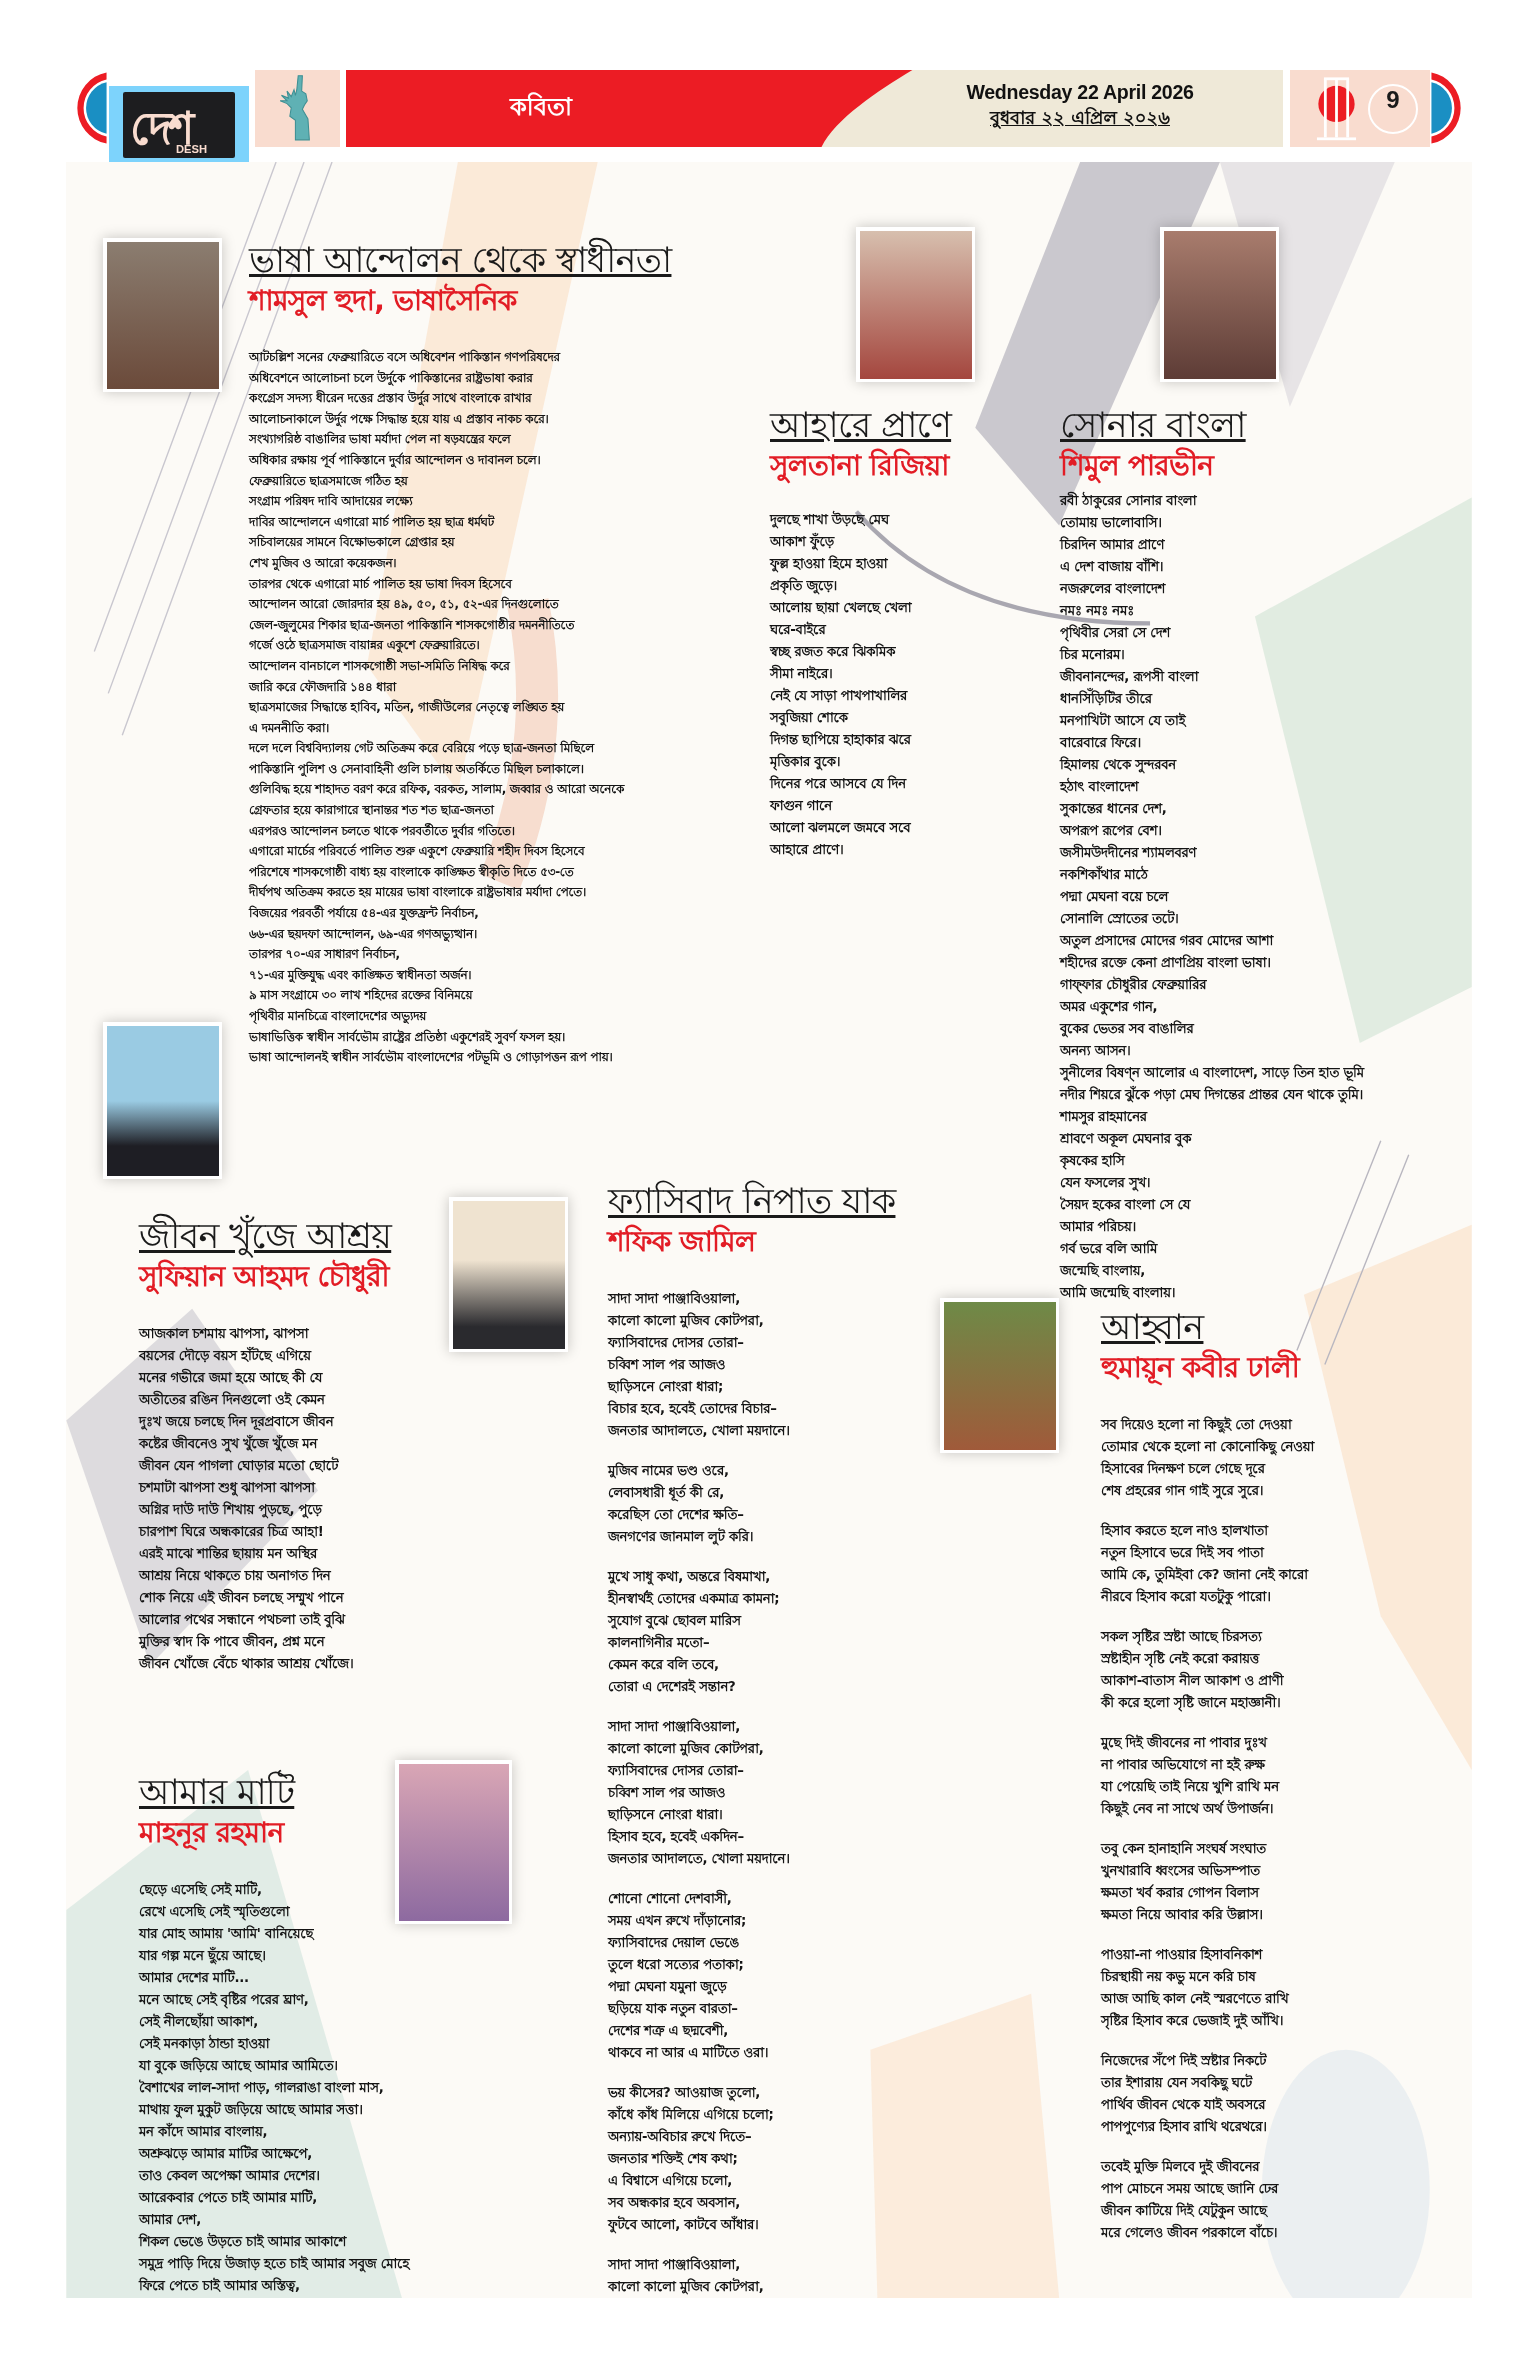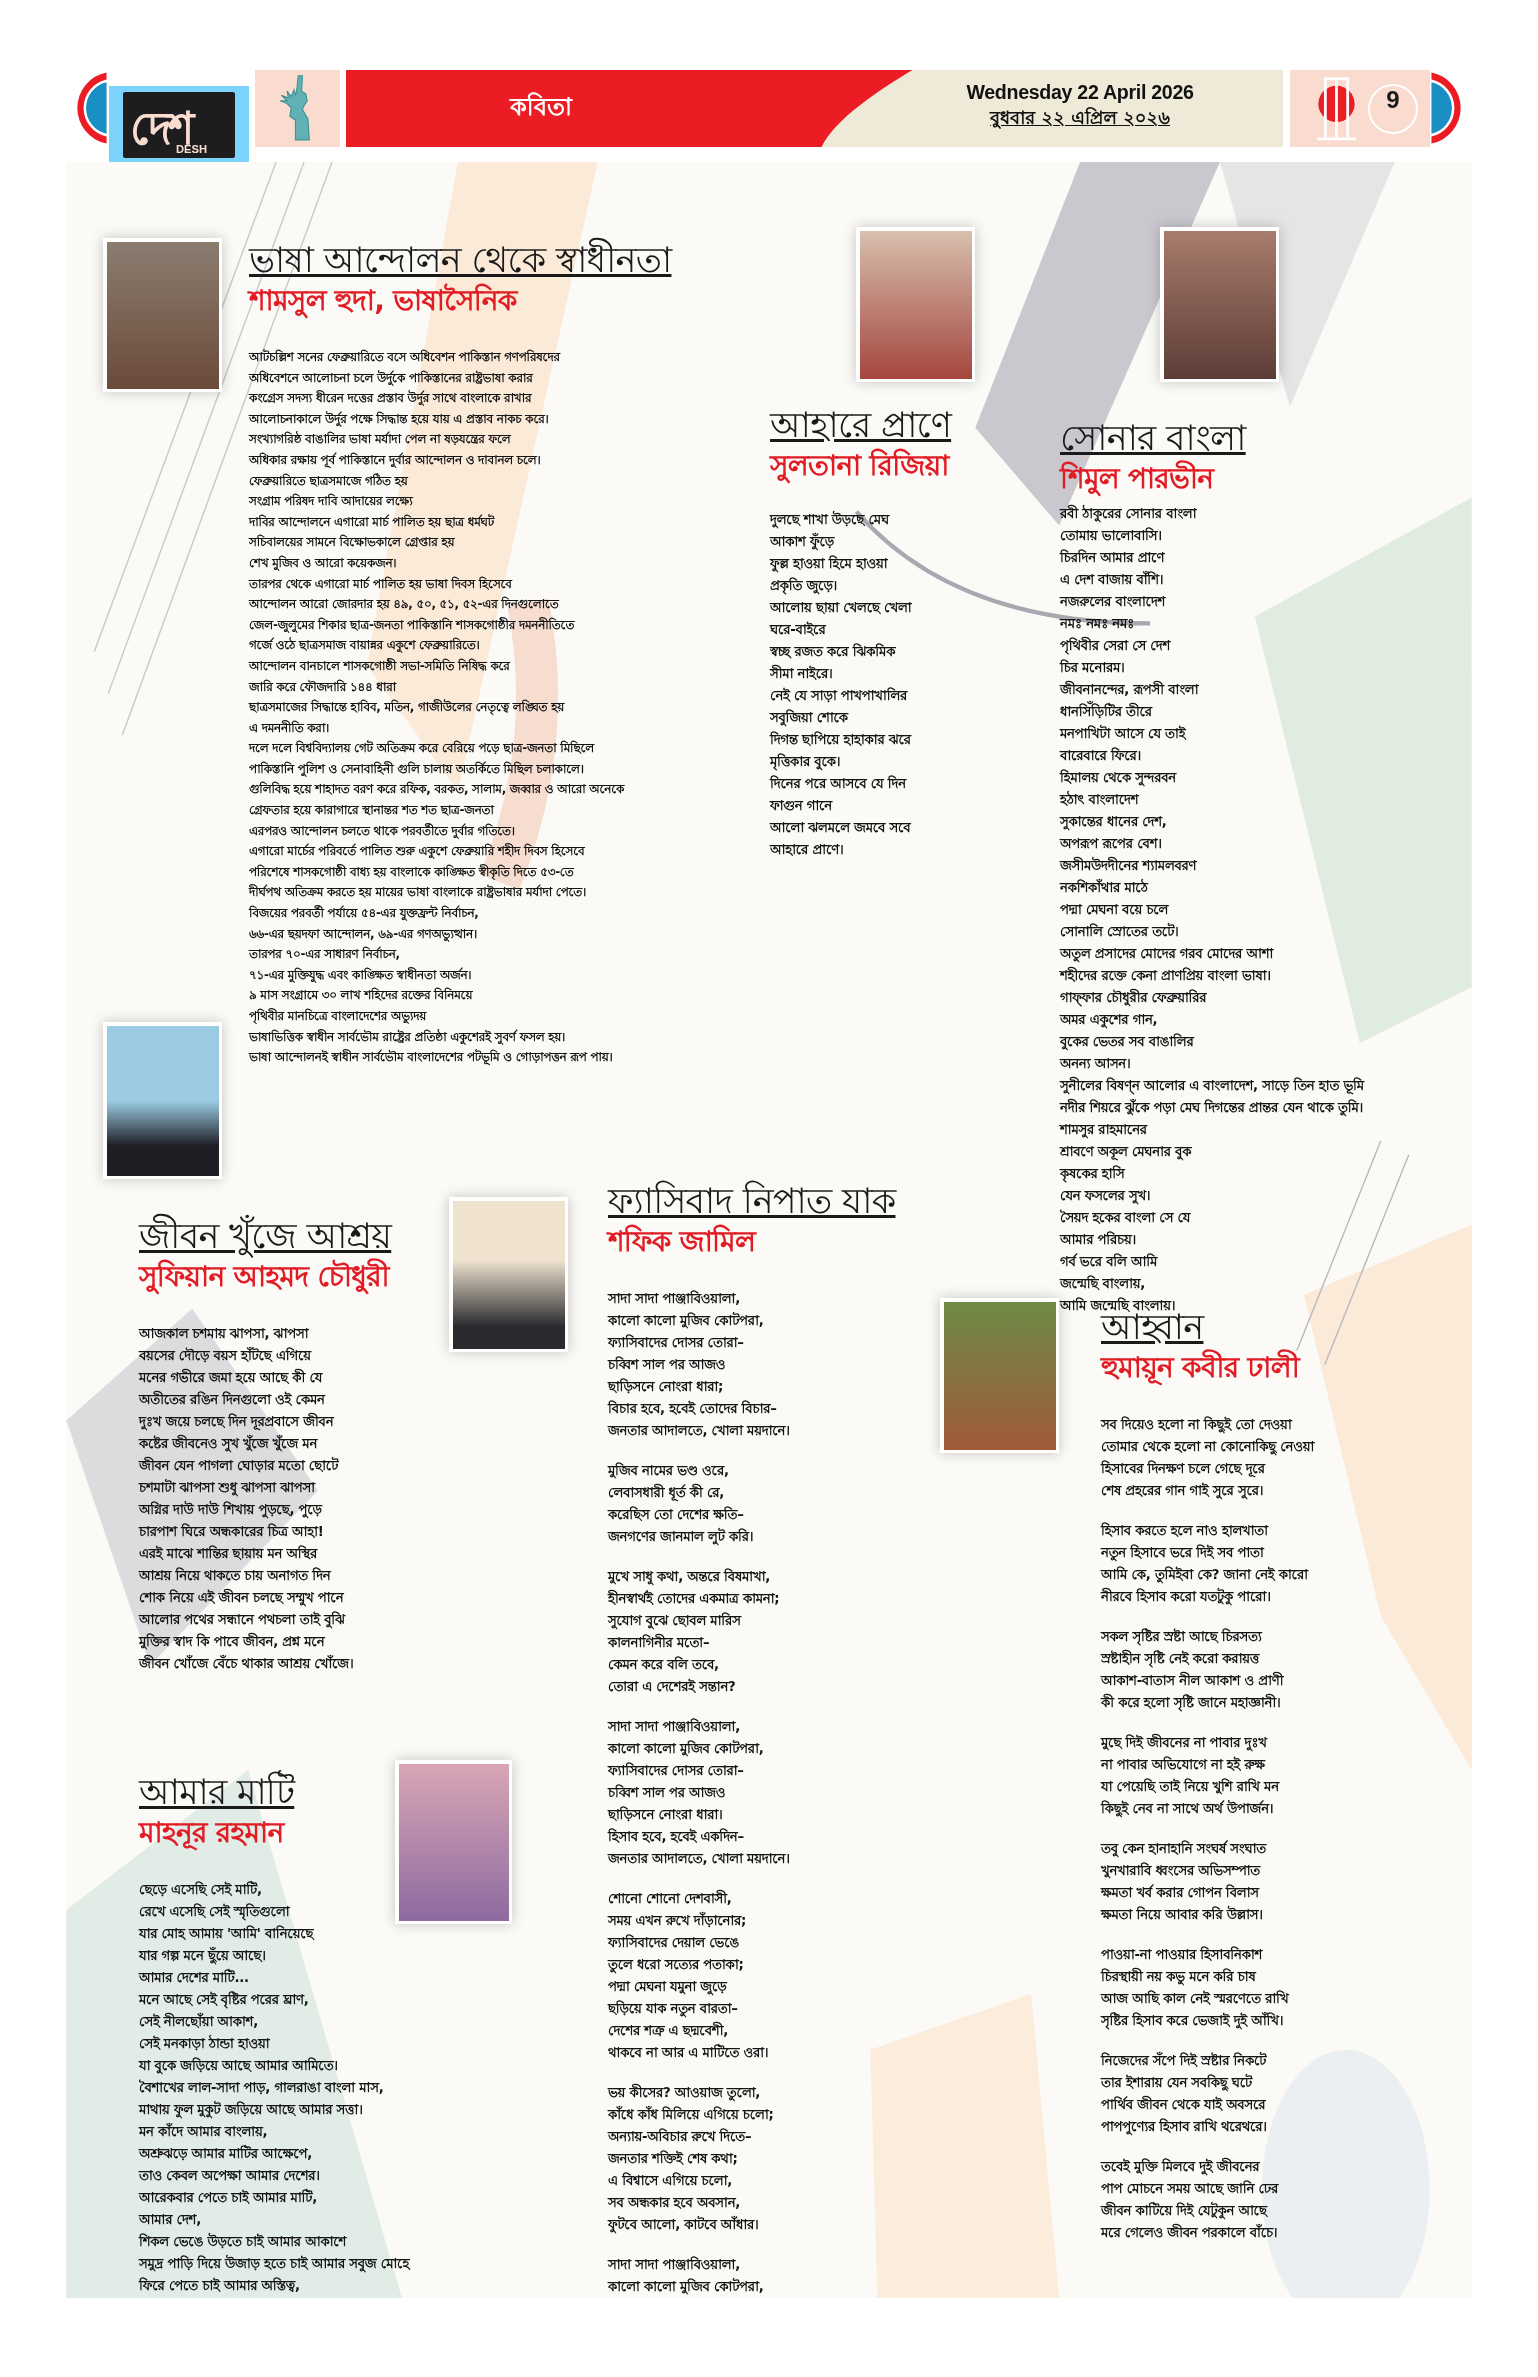--- a/index.html
+++ b/index.html
@@ -187,21 +187,21 @@
           <div class="line">দিগন্ত ছাপিয়ে হাহাকার ঝরে</div>
           <div class="line">মৃত্তিকার বুকে।</div>
           <div class="line">দিনের পরে আসবে যে দিন</div>
           <div class="line">ফাগুন গানে</div>
           <div class="line">আলো ঝলমলে জমবে সবে</div>
           <div class="line">আহারে প্রাণে।</div>
         </div>
       </div>
   </div>
 
-  <div class="poem" style="left:994px;top:254px">
+  <div class="poem" style="left:994px;top:241px">
     <div class="poem-title">সোনার বাংলা</div>
     <div class="poem-author">শিমুল পারভীন</div>
     <div class="poem-body" style="margin-top:5.6px">
         <div class="stanza">
           <div class="line">রবী ঠাকুরের সোনার বাংলা</div>
           <div class="line">তোমায় ভালোবাসি।</div>
           <div class="line">চিরদিন আমার প্রাণে</div>
           <div class="line">এ দেশ বাজায় বাঁশি।</div>
           <div class="line">নজরুলের বাংলাদেশ</div>
           <div class="line">নমঃ নমঃ নমঃ</div>

